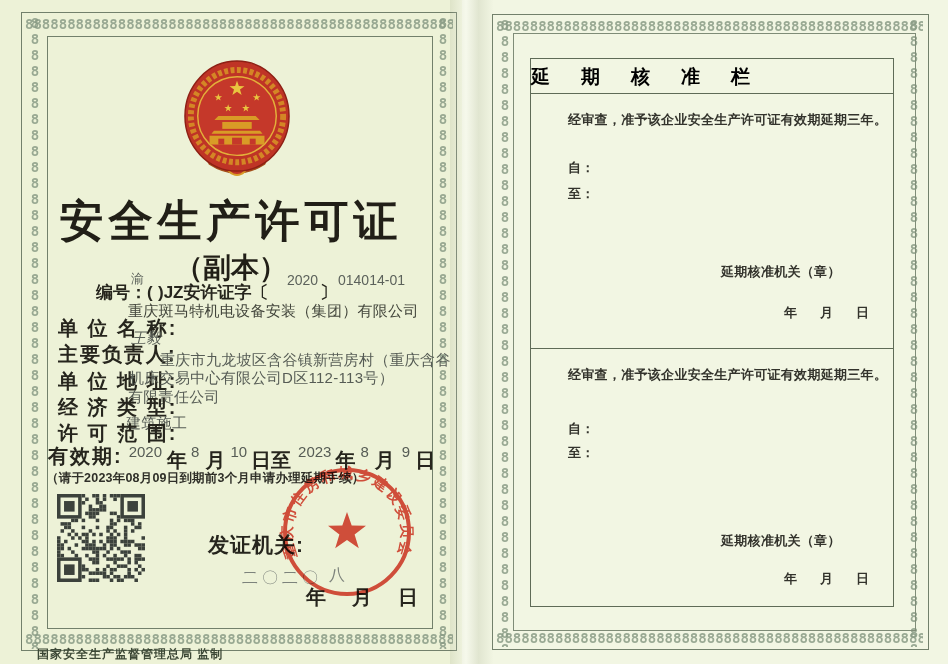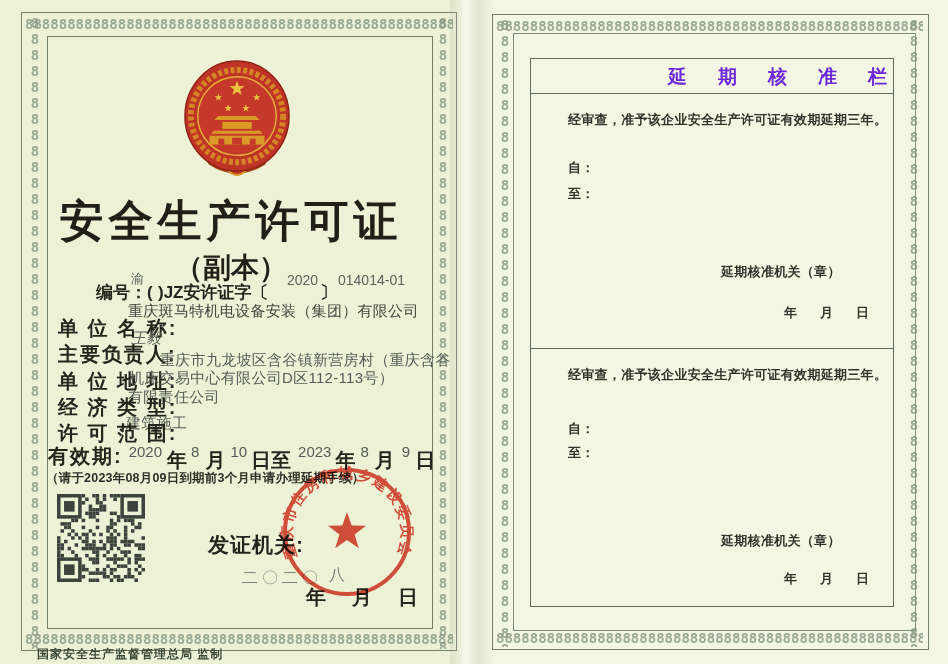--- a/index.html
+++ b/index.html
@@ -47,22 +47,22 @@
   .date-line{position:absolute;left:306px;top:584px;font-size:20px;font-weight:bold;
              letter-spacing:3px;color:#26251d;}
   .footer{position:absolute;left:37px;top:646px;font-size:12px;font-weight:bold;
           color:#3c4836;letter-spacing:1px;}
   .seal{position:absolute;left:277px;top:462px;mix-blend-mode:multiply;opacity:.92;}
 
   
   .rbox{position:absolute;left:68px;top:58px;width:362px;height:547px;
         border:1px solid #5f6b57;}
   .rheader{position:absolute;left:0;top:0;width:100%;height:34px;
-           border-bottom:1px solid #5f6b57;text-align:right;line-height:36px;
-           font-size:19px;font-weight:bold;letter-spacing:6px;color:#6d28d9;}
+           border-bottom:1px solid #5f6b57;text-align:left;line-height:36px;
+           font-size:19px;font-weight:bold;letter-spacing:6px;color:#000000;}
   .rsection{position:absolute;left:0;width:100%;}
   .rs1{top:34px;height:255px;border-bottom:1px solid #5f6b57;}
   .rs2{top:289px;height:258px;}
   .rtext{position:absolute;font-size:13px;font-weight:600;color:#33332c;
          letter-spacing:.3px;white-space:nowrap;}
   .rstate{left:37px;}
   .rfrom,.rto{left:37px;}
   .rauth{left:190px;}
   .rdate{left:253px;letter-spacing:5px;}
 </style>

